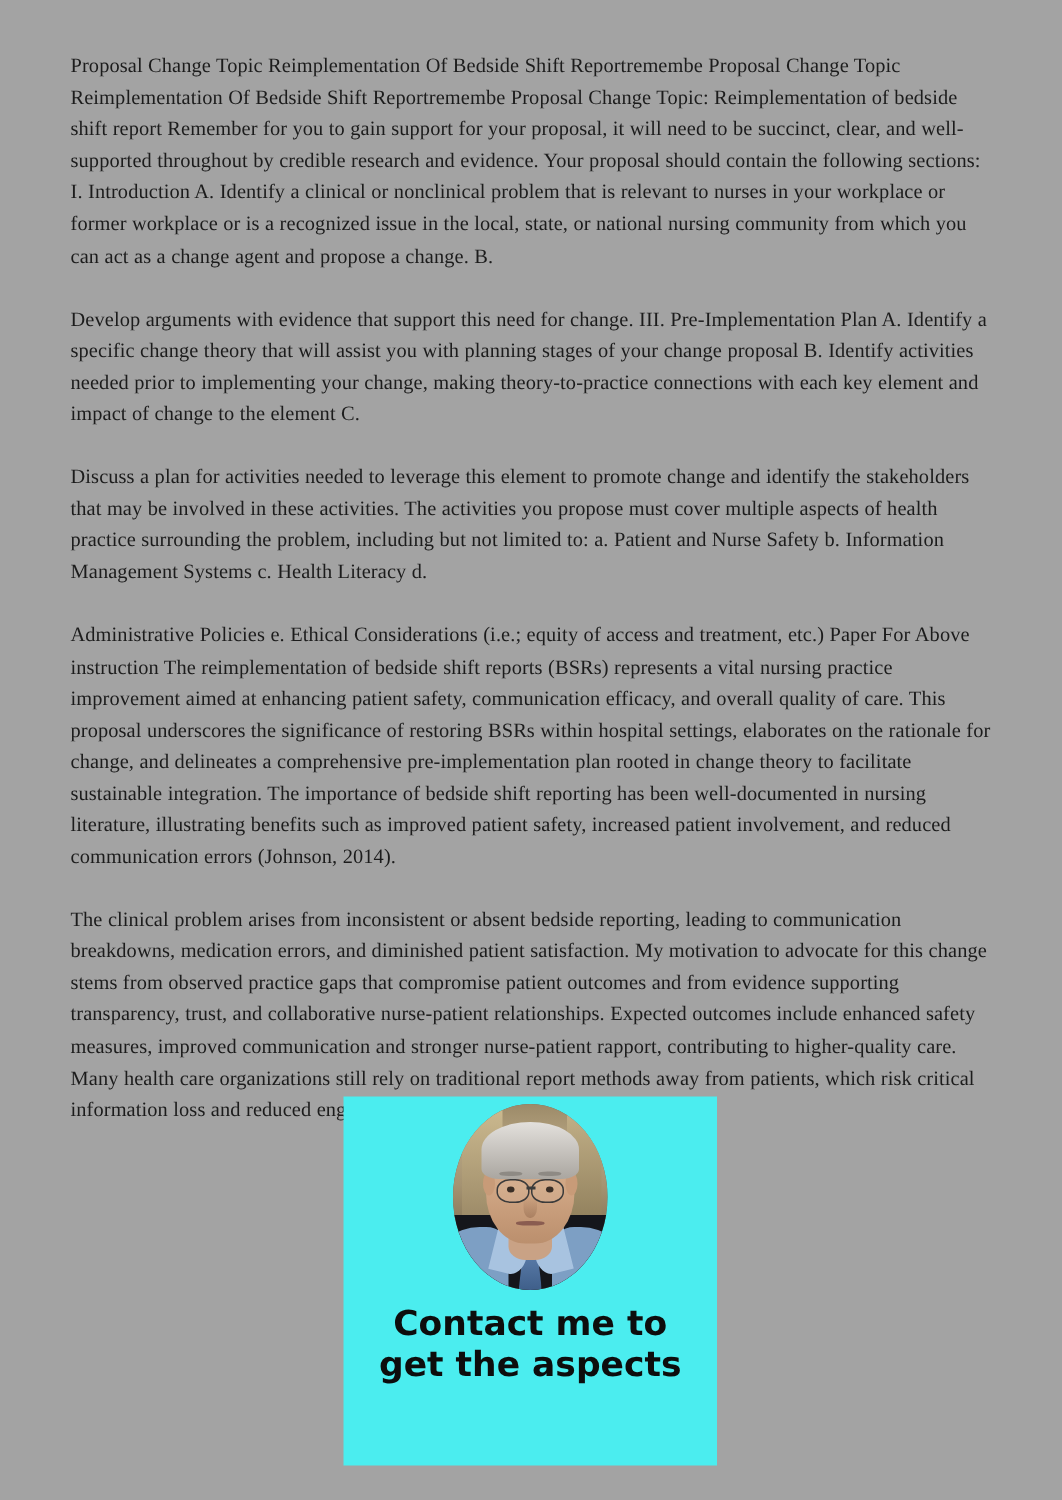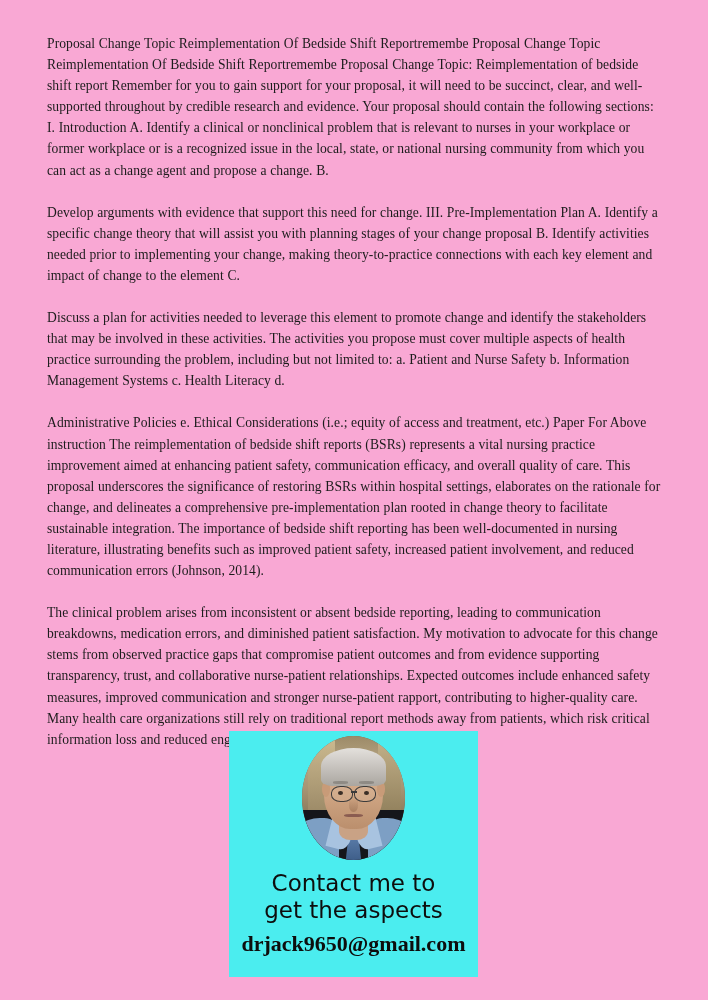--- a/index.html
+++ b/index.html
@@ -15,21 +15,21 @@
     overflow: hidden;
     font-family: "Liberation Serif", "DejaVu Serif", serif;
     color: #1a1a1a;
   }
 
   #page {
     position: absolute;
     left: 0; top: 0;
     width: 708px;
     height: 1000px;
-    background: #f9a8d4;
+    background: #a3a3a3;
   }
 
   #doc-body {
     position: absolute;
     left: 47px;
     top: 33px;
     width: 618px;
   }
 
   .para {
@@ -158,21 +158,21 @@
     border-radius: 0 0 50% 50%;
   }
   .ph-mouth {
     position:absolute; left:50%; top:63%; width:18%; height:2.4%;
     margin-left:-9%;
     background:#8a5c50; border-radius:40%;
   }
 
   #promo-line1, #promo-line2 {
     font-family: "DejaVu Sans", "Liberation Sans", sans-serif;
-    font-weight: 400;
+    font-weight: 700;
     font-size: 23px;
     line-height: 27px;
     color: #0d0d0d;
     text-align: center;
     width: 100%;
   }
   #promo-line1 { margin-top: 10px; }
   #promo-email {
     font-family: "Liberation Serif", "DejaVu Serif", serif;
     font-weight: 700;
@@ -218,17 +218,16 @@
       <div class="ph-glassR"></div>
       <div class="ph-bridge"></div>
       <div class="ph-eyeL"></div>
       <div class="ph-eyeR"></div>
       <div class="ph-nose"></div>
       <div class="ph-mouth"></div>
     </div>
 
     <div id="promo-line1">Contact me to</div>
     <div id="promo-line2">get the aspects</div>
-    <div id="promo-email">drjack9650@gmail.com</div>
 
   </div>
 
 </div>
 
 </body></html>

